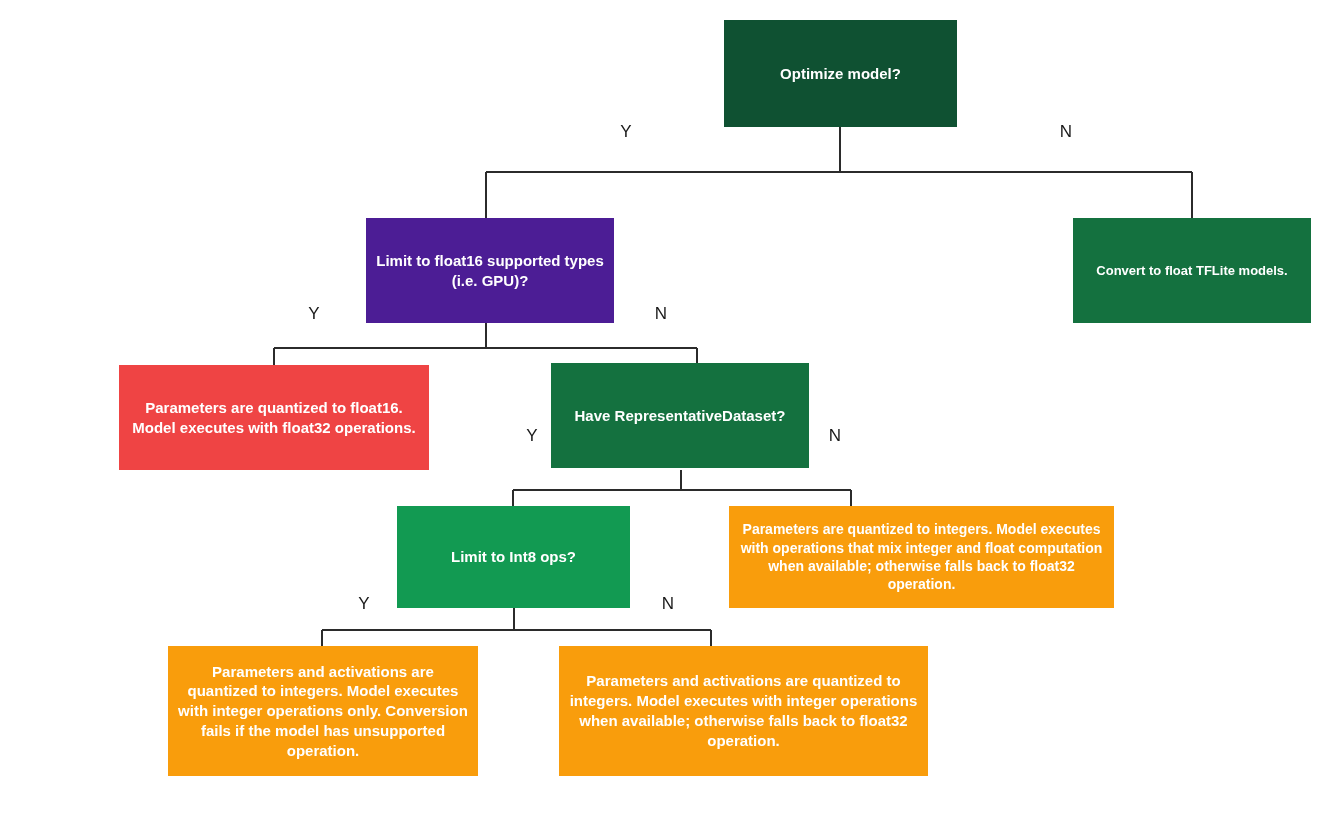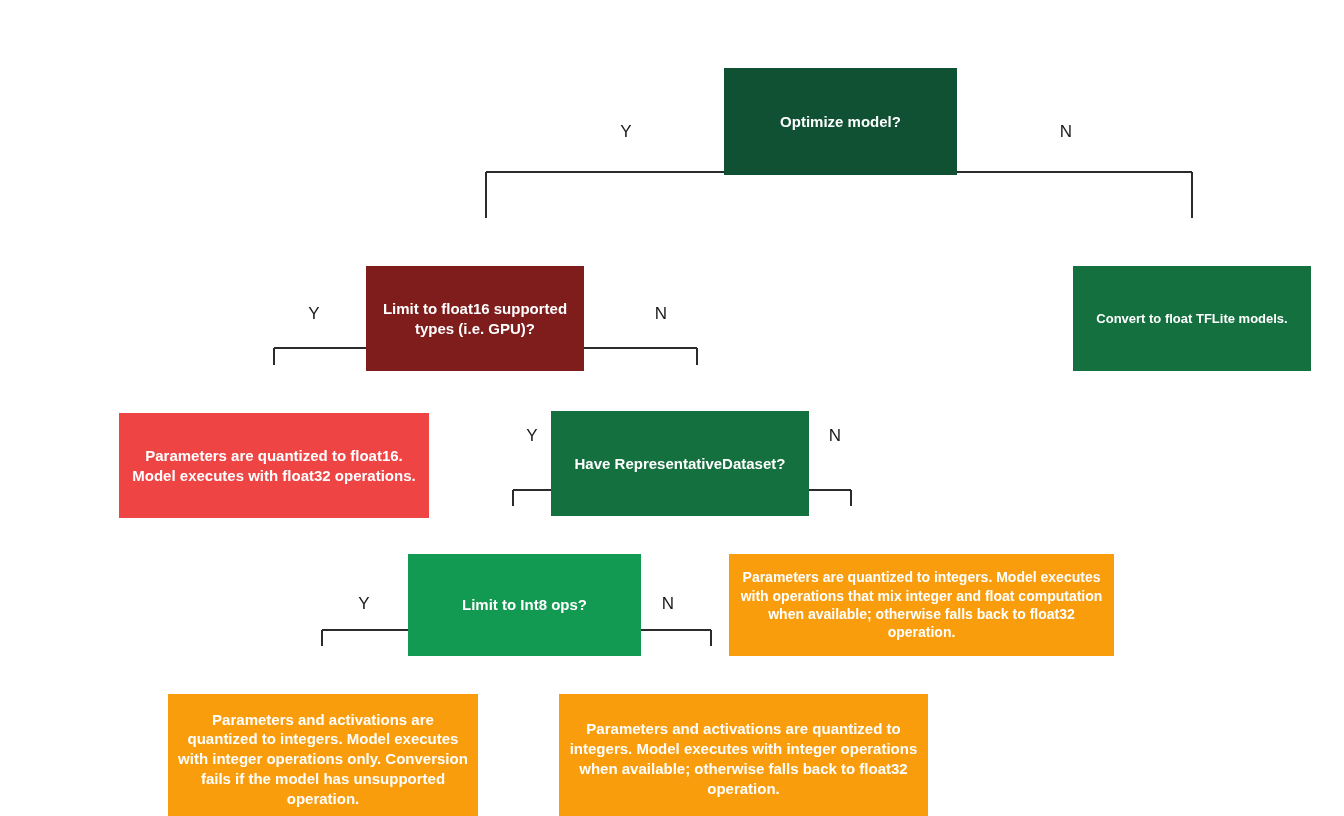--- a/index.html
+++ b/index.html
@@ -41,21 +41,20 @@
     z-index: 2;
     box-sizing: border-box;
     display: flex;
     align-items: center;
     justify-content: center;
     text-align: center;
     color: #ffffff;
     font-weight: bold;
     line-height: 1.32;
     padding: 6px 10px;
-    margin-top: 48px;
     -webkit-font-smoothing: antialiased;
   }
   .node .node-text {
     display: block;
     width: 100%;
     white-space: pre-line;
   }
   
   .branch-label {
     position: absolute;
@@ -89,33 +88,33 @@
       <line x1="514" y1="608" x2="514" y2="630" stroke="#2b2b2b"></line>
       <line x1="322" y1="630" x2="711" y2="630" stroke="#2b2b2b"></line>
       <line x1="322" y1="630" x2="322" y2="646" stroke="#2b2b2b"></line>
       <line x1="711" y1="630" x2="711" y2="646" stroke="#2b2b2b"></line>
     </svg>
 
   <div id="nodes-layer">
       <div class="node" style="left: 724px; top: 20px; width: 233px; height: 107px; background: rgb(15, 81, 50); font-size: 15px; color: rgb(255, 255, 255);">
         <span class="node-text">Optimize model?</span>
       </div>
-      <div class="node" style="left: 366px; top: 218px; width: 218px; height: 105px; background: #7f1d1d; font-size: 15px; color: rgb(255, 255, 255);">
+      <div class="node" style="left: 366px; top: 218px; width: 248px; height: 105px; background: #4c1d95; font-size: 15px; color: rgb(255, 255, 255);">
         <span class="node-text">Limit to float16 supported types (i.e. GPU)?</span>
       </div>
       <div class="node" style="left: 1073px; top: 218px; width: 238px; height: 105px; background: rgb(20, 113, 63); font-size: 13px; color: rgb(255, 255, 255);">
         <span class="node-text">Convert to float TFLite models.</span>
       </div>
       <div class="node" style="left: 119px; top: 365px; width: 310px; height: 105px; background: #ef4444; font-size: 15px; color: rgb(255, 255, 255);">
         <span class="node-text">Parameters are quantized to float16. Model executes with float32 operations.</span>
       </div>
       <div class="node" style="left: 551px; top: 363px; width: 258px; height: 105px; background: rgb(20, 113, 63); font-size: 15px; color: rgb(255, 255, 255);">
         <span class="node-text">Have RepresentativeDataset?</span>
       </div>
-      <div class="node" style="left: 408px; top: 506px; width: 233px; height: 102px; background: rgb(18, 154, 82); font-size: 15px; color: rgb(255, 255, 255);">
+      <div class="node" style="left: 397px; top: 506px; width: 233px; height: 102px; background: rgb(18, 154, 82); font-size: 15px; color: rgb(255, 255, 255);">
         <span class="node-text">Limit to Int8 ops?</span>
       </div>
       <div class="node" style="left: 729px; top: 506px; width: 385px; height: 102px; background: rgb(249, 157, 12); font-size: 14px; color: rgb(255, 255, 255);">
         <span class="node-text">Parameters are quantized to integers. Model executes with operations that mix integer and float computation when available; otherwise falls back to float32 operation.</span>
       </div>
       <div class="node" style="left: 168px; top: 646px; width: 310px; height: 130px; background: rgb(249, 157, 12); font-size: 15px; color: rgb(255, 255, 255);">
         <span class="node-text">Parameters and activations are quantized to integers. Model executes with integer operations only. Conversion fails if the model has unsupported operation.</span>
       </div>
       <div class="node" style="left: 559px; top: 646px; width: 369px; height: 130px; background: rgb(249, 157, 12); font-size: 15px; color: rgb(255, 255, 255);">
         <span class="node-text">Parameters and activations are quantized to integers. Model executes with integer operations when available; otherwise falls back to float32 operation.</span>

